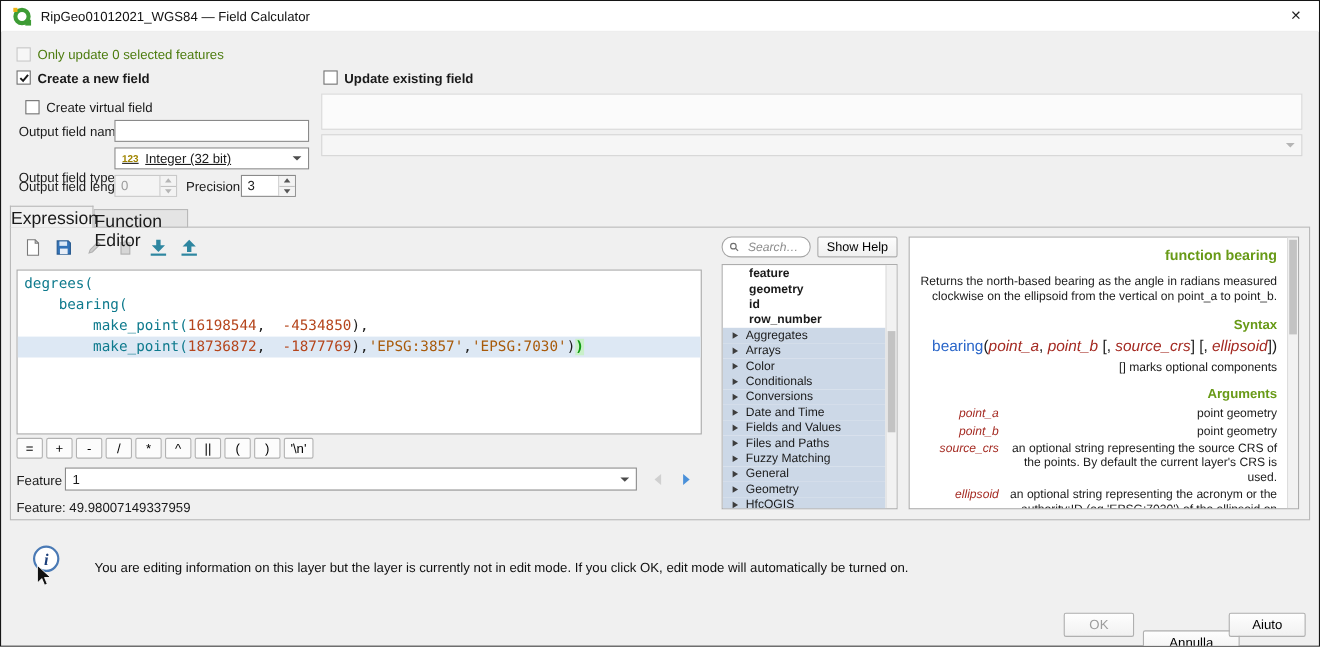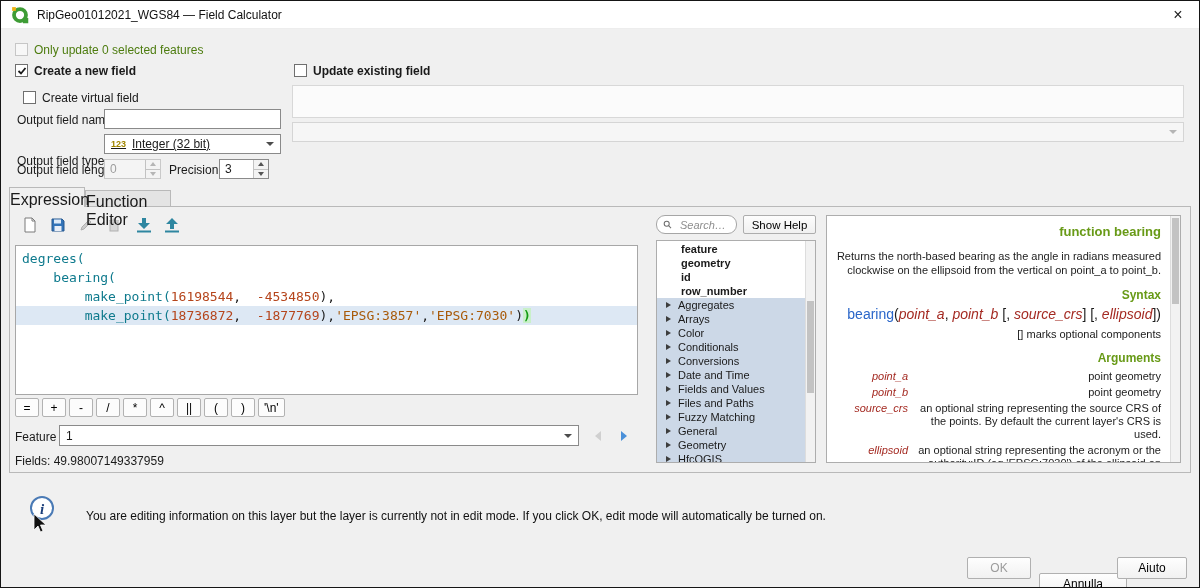--- a/index.html
+++ b/index.html
@@ -283,21 +283,21 @@
       <path d="M9 1 L3 6 L9 11 Z" fill="#d0d0d0"></path>
     </svg>
   </button>
   <button class="nav-btn" style="left:612px; top:424px;">
     <svg width="12" height="12" viewBox="0 0 12 12">
       <path d="M3 1 L9 6 L3 11 Z" fill="#4a90d9"></path>
     </svg>
   </button>
 
   <div class="abs" style="left:14px; top:453px; font-size:12px;">
-    <span>Fields:</span>
+    <span>Feature:</span>
     <span>49.98007149337959</span>
   </div>
 
   <div class="search-box" style="left:655px; top:214px; width:81px; height:19px;">
     <svg width="11" height="11" viewBox="0 0 12 12">
       <circle cx="5" cy="5" r="3.4" fill="none" stroke="#6d6d6d" stroke-width="1.4"></circle>
       <line x1="7.6" y1="7.6" x2="10.8" y2="10.8" stroke="#6d6d6d" stroke-width="1.4"></line>
     </svg>
     <input placeholder="Search…" style="">
   </div>

